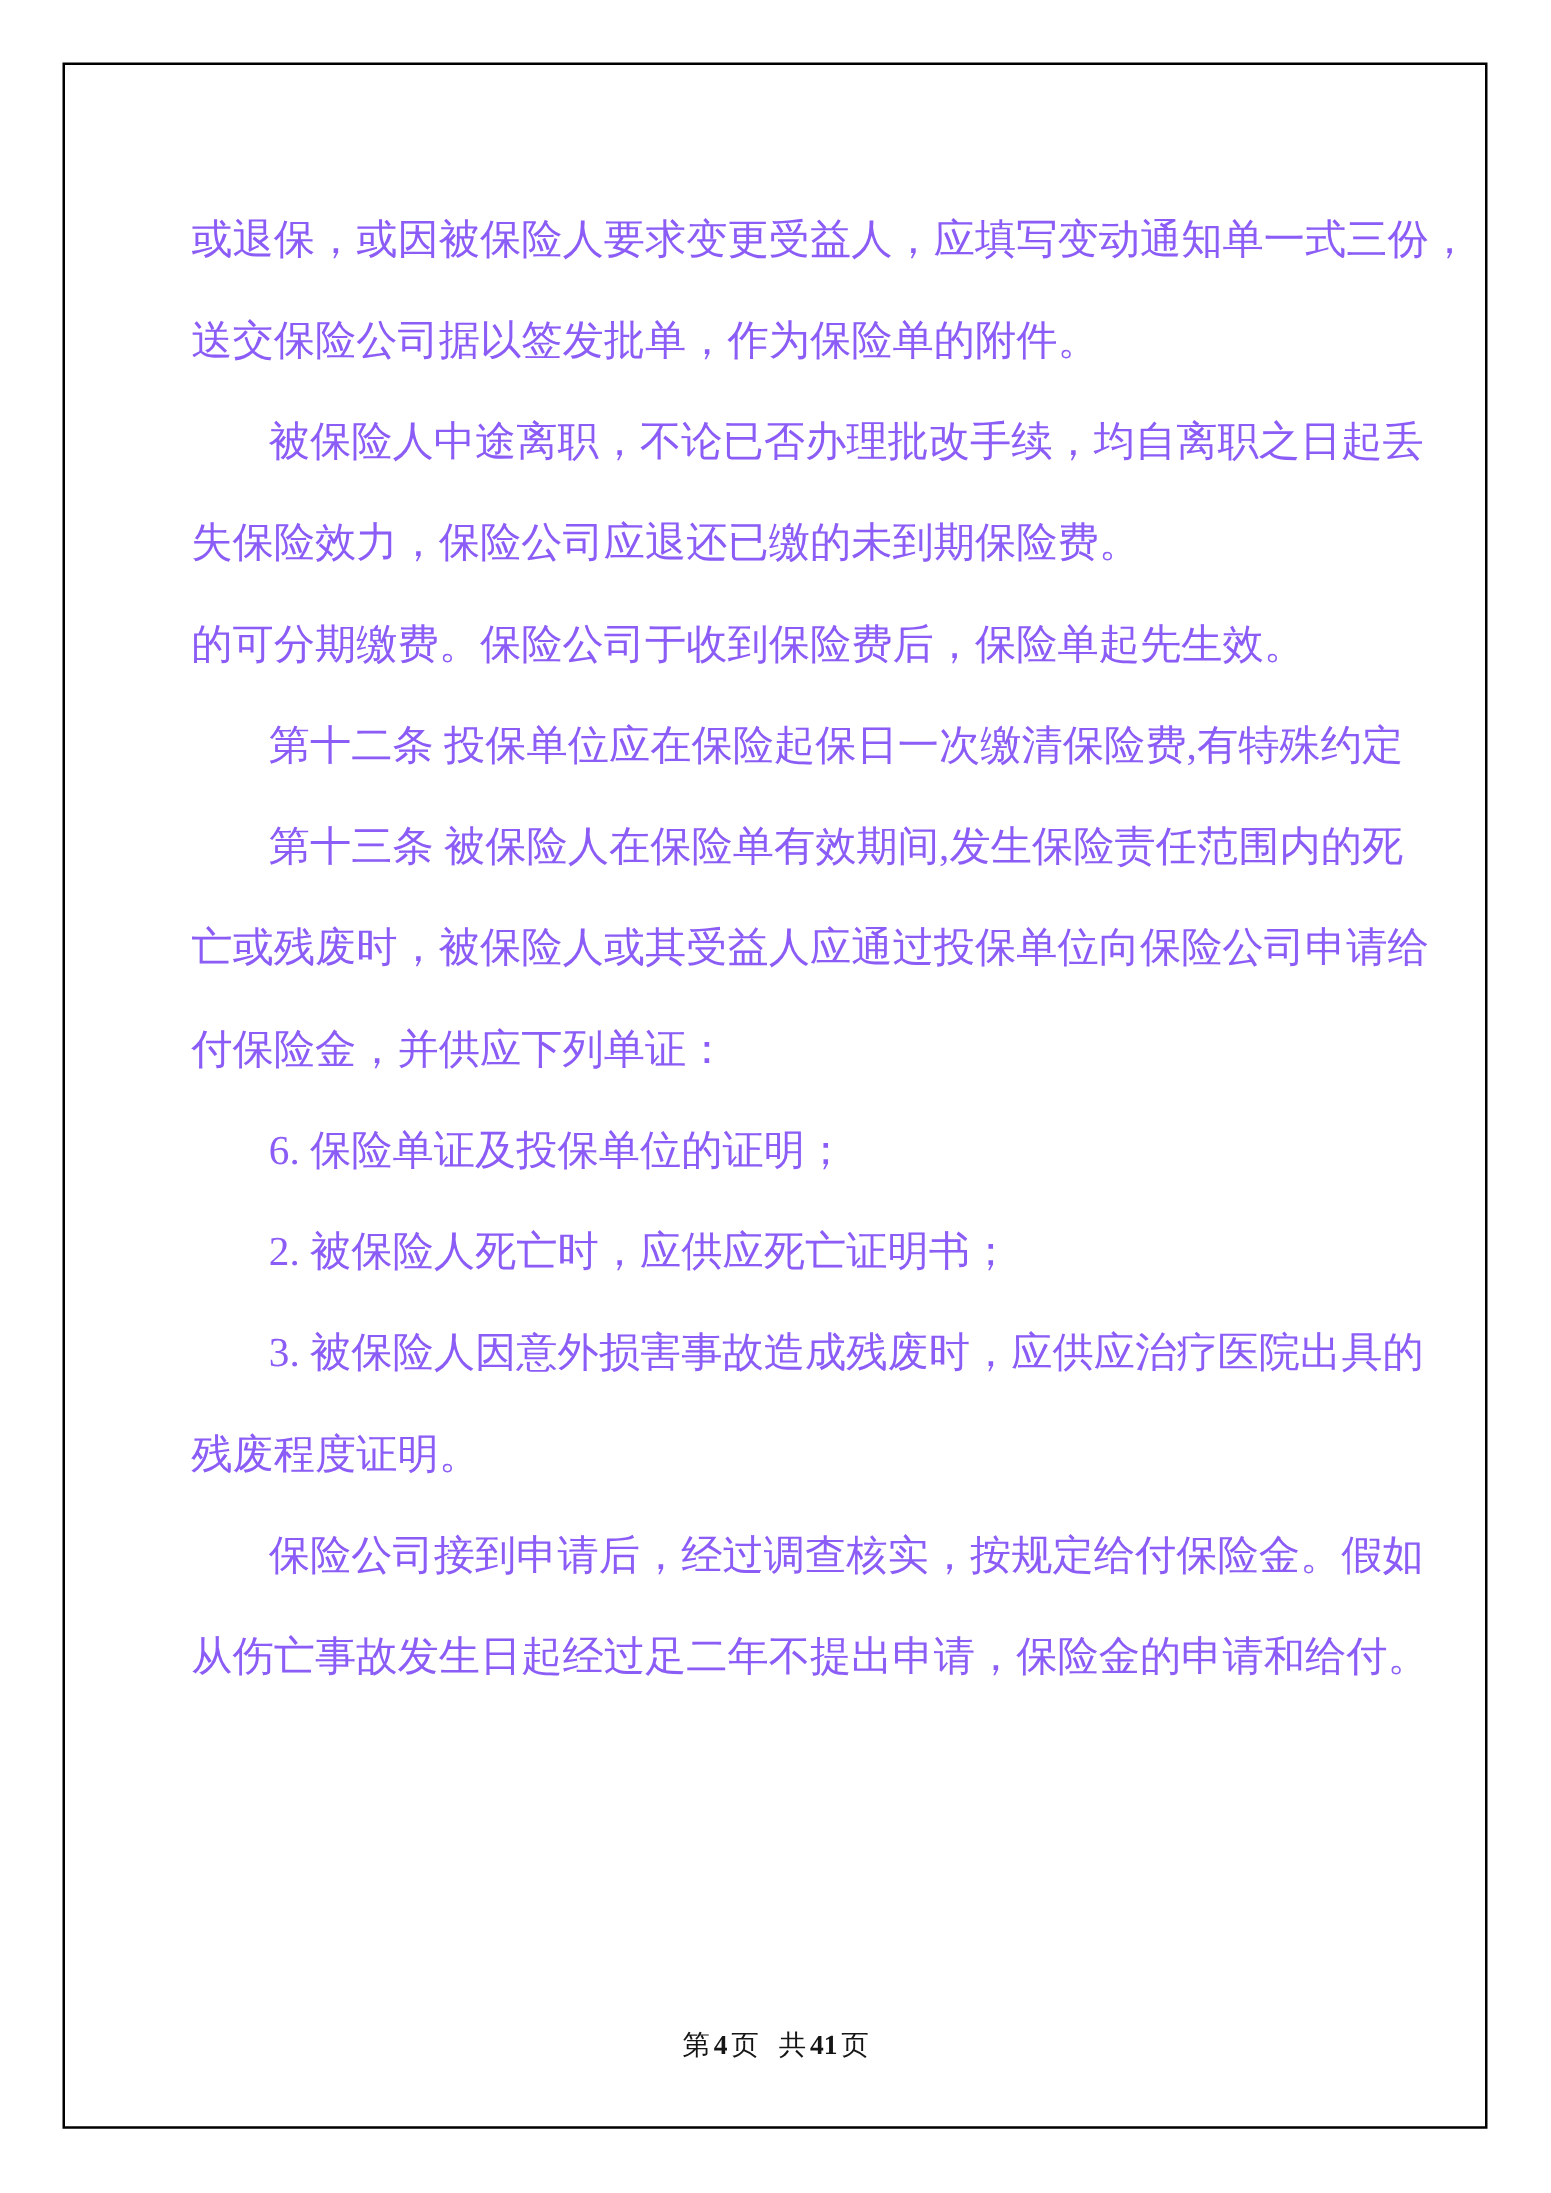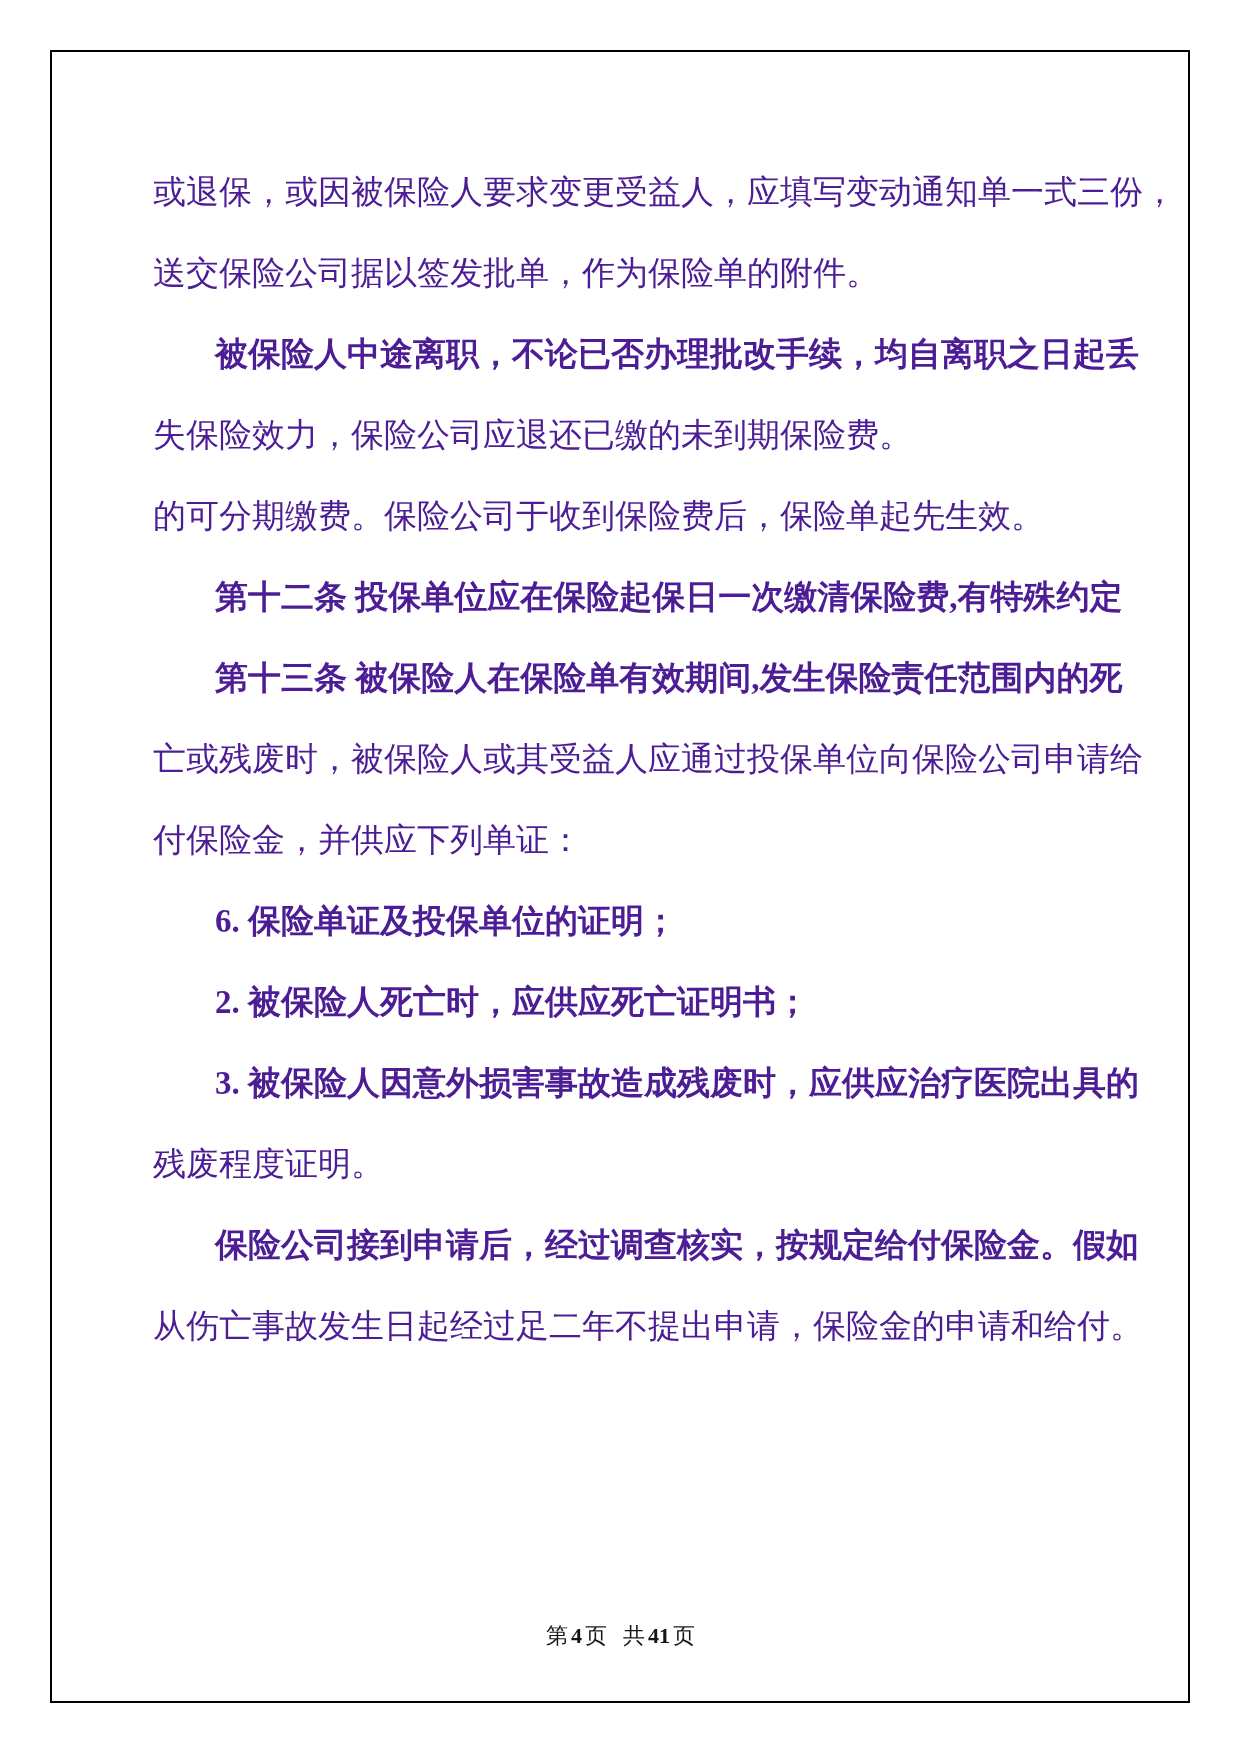--- a/index.html
+++ b/index.html
@@ -24,30 +24,29 @@
     box-sizing: border-box;
     background: #ffffff;
   }
   .doc-body {
     position: absolute;
     left: 153px;
     top: 152px;
     width: 960px;
     font-size: 33px;
     line-height: 81px;
-    color: #4c1d95;
+    color: #8b5cf6;
     letter-spacing: 0;
   }
   .text-line {
     white-space: pre;
     height: 81px;
   }
   .text-line.indent {
     padding-left: 62px;
-    font-weight: bold;
   }
   .page-footer {
     position: absolute;
     left: 0;
     top: 1621px;
     width: 100%;
     text-align: center;
     font-size: 22px;
     line-height: 30px;
     color: #151515;

